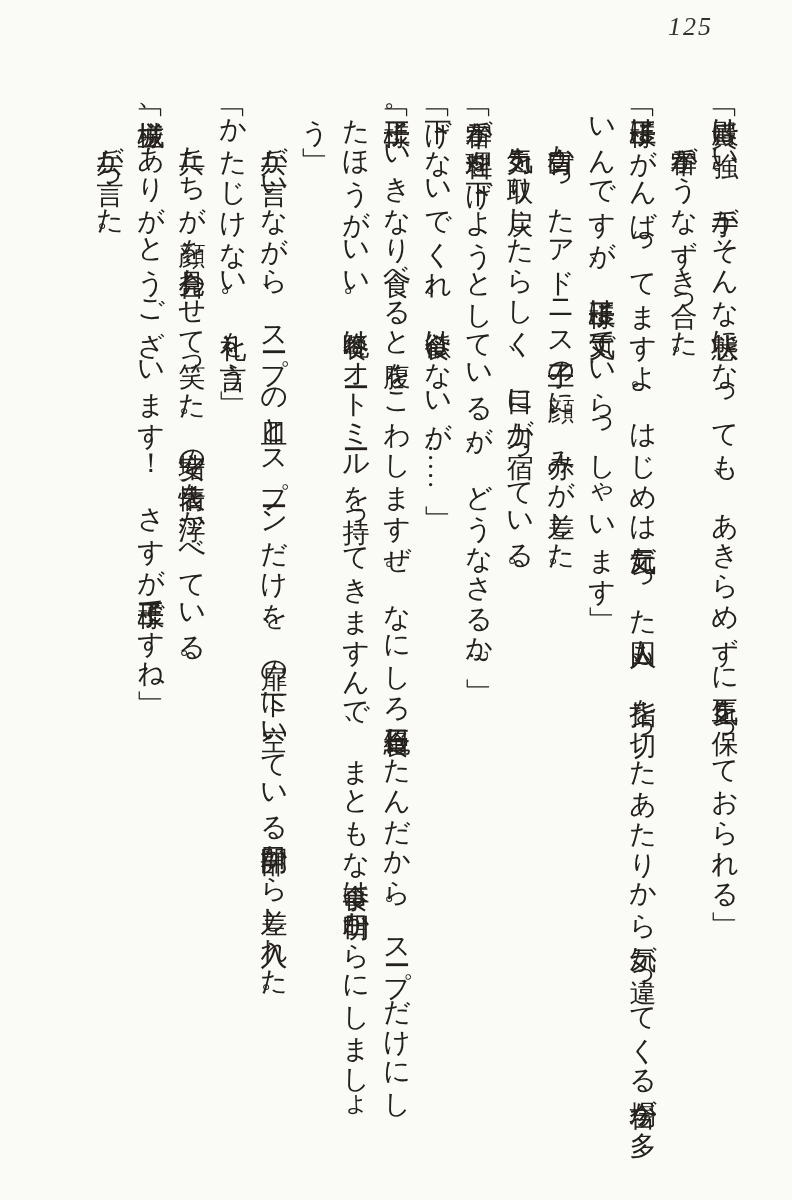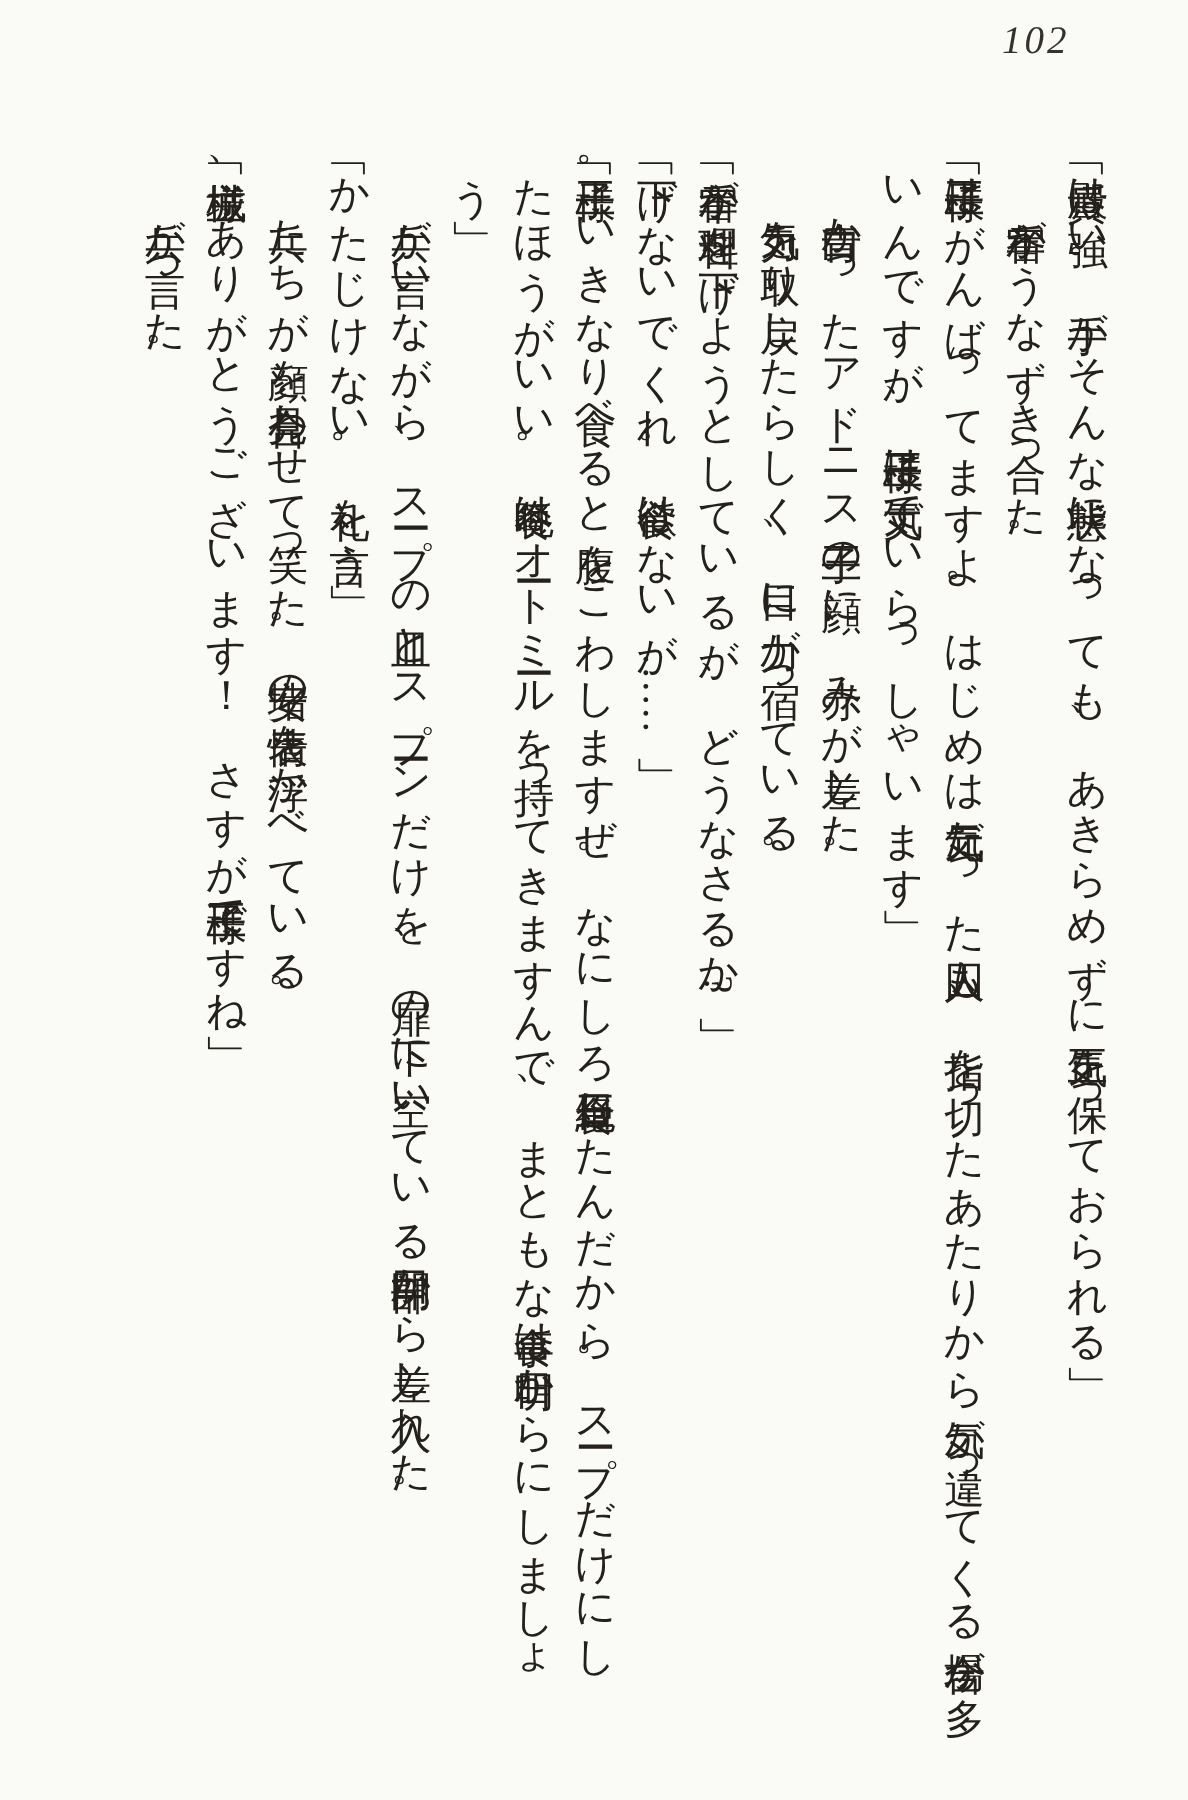--- a/index.html
+++ b/index.html
@@ -50,21 +50,21 @@
     padding: 0;
   }
   .para.indent {
     text-indent: 1em;
   }
 </style>
 </head>
 <body>
 
 <div class="page" style="background: rgb(250, 250, 247); color: rgb(36, 33, 29);">
-  <div class="page-number">102</div>
+  <div class="page-number">125</div>
   <div class="text-block">
       <p class="para">「貴殿は強い。手がそんな状態になっても、あきらめずに正気を保っておられる」</p>
       <p class="para indent">牢番がうなずき合った。</p>
       <p class="para">「王子様はがんばってますよ。はじめは元気だった囚人も、指を切ったあたりから気が違ってくる場合が多いんですが、王子様は気丈でいらっしゃいます」</p>
       <p class="para indent">青白かったアドニス王子の顔に、赤みが差した。</p>
       <p class="para indent">気力を取り戻したらしく、目に力が宿っている。</p>
       <p class="para">「牢番が料理を下げようとしているが、どうなさるか?」</p>
       <p class="para">「下げないでくれ。食欲はないが……」</p>
       <p class="para">「王子様。いきなり食べると腹をこわしますぜ。なにしろ三日絶食したんだから。スープだけにしたほうがいい。晩餐はオートミールを持ってきますんで、まともな食事は明日からにしましょう」</p>
       <p class="para indent">兵が言いながら、スープの皿とスプーンだけを、扉の下に空いている開口部から差し入れた。</p>

